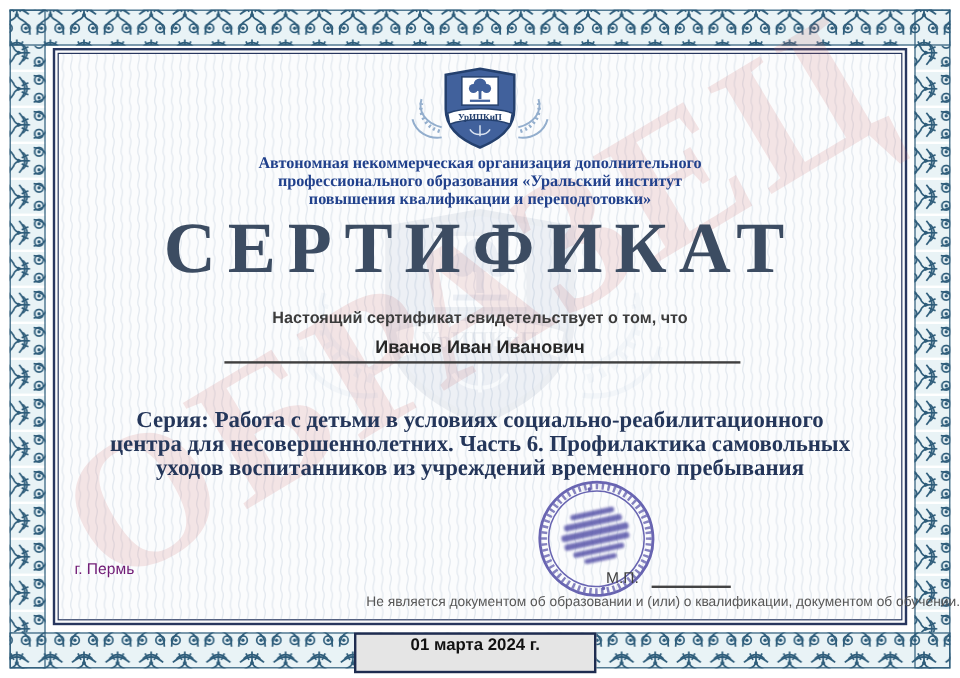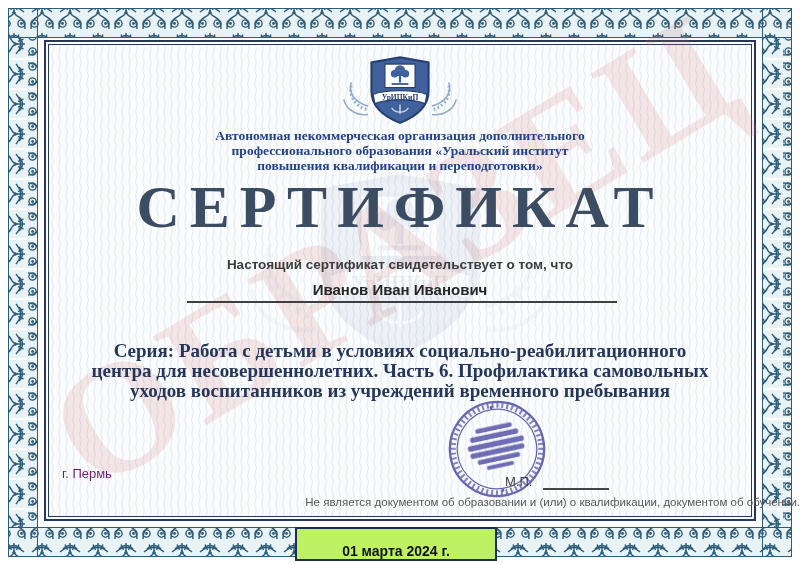--- a/index.html
+++ b/index.html
@@ -38,22 +38,22 @@
   .course{left:0;top:341px;width:100%;text-align:center;z-index:5;
     font-size:19px;font-weight:bold;color:#24365a;line-height:20px;font-family:Liberation Serif, serif;}
   
   .stamp{left:443px;top:395px;width:108px;height:108px;z-index:6;opacity:0.88;}
   .director{left:265px;top:461px;font-size:13px;color:#333;line-height:13.5px;z-index:7;}
   .city{left:62px;top:466px;font-size:13px;color:#701a75;z-index:7;}
   .mp{left:505px;top:474px;font-size:13px;color:#404040;z-index:7;}
   .sig-line{left:543px;top:488px;width:66px;height:1.5px;background:#444;z-index:7;}
   .footnote{left:0;top:496px;width:100%;text-align:right;font-size:11.5px;color:#575757;z-index:5;}
   
-  .date-box{left:295px;top:527px;width:198px;height:30px;background:#bef264;
-    border:2px solid #1e2c50;z-index:8;display:flex;align-items:flex-end;justify-content:center;
+  .date-box{left:295px;top:527px;width:198px;height:30px;background:#e5e5e5;
+    border:2px solid #1e2c50;z-index:8;display:flex;align-items:flex-start;justify-content:center;
     font-size:14px;font-weight:bold;color:#111;}
 </style>
 </head>
 <body>
 
 <div class="certificate">
 
   <svg width="0" height="0" style="position:absolute" aria-hidden="true">
     <defs>
       <symbol id="emblem" viewBox="0 0 140 100">

